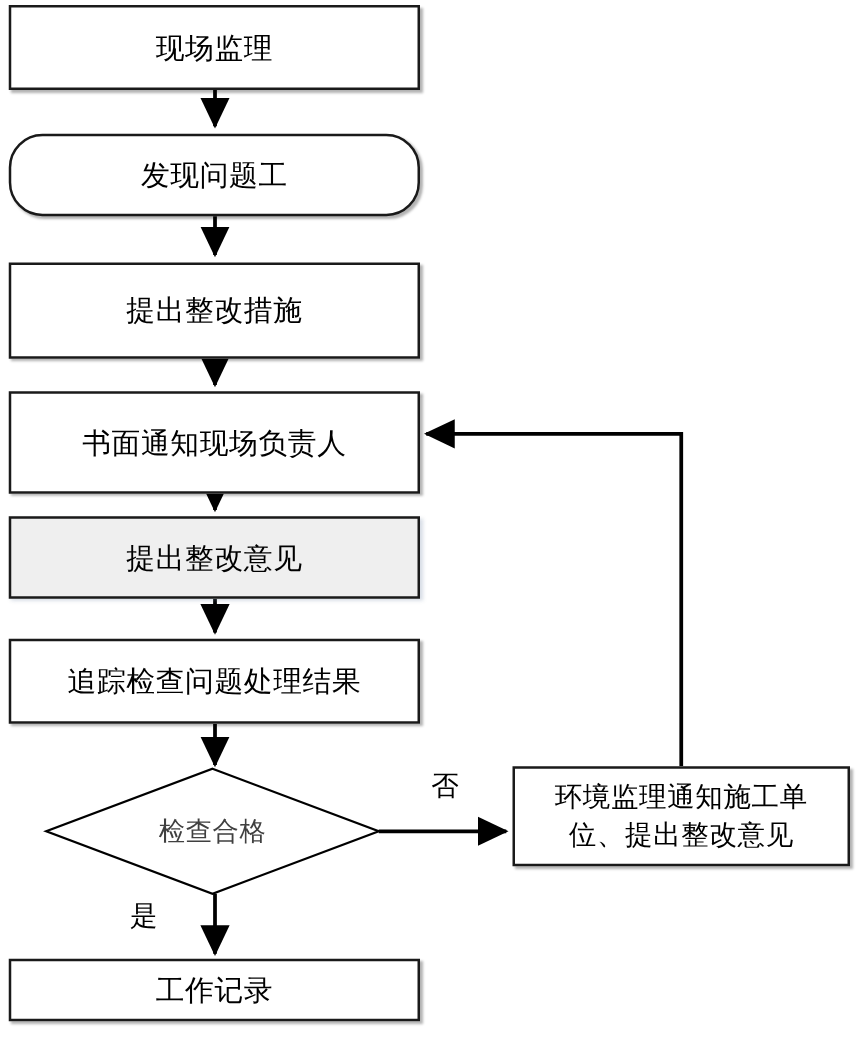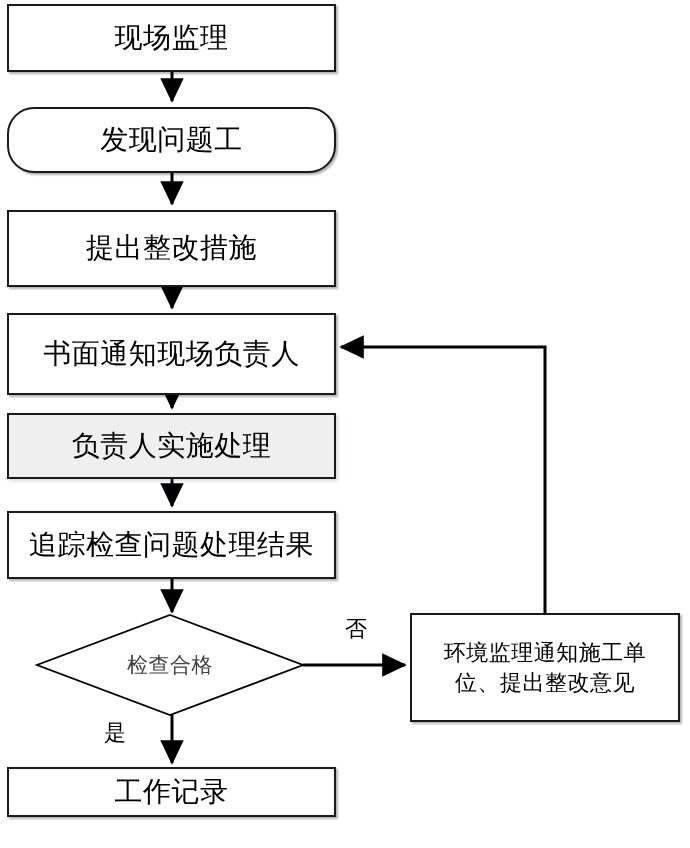--- a/index.html
+++ b/index.html
@@ -32,21 +32,21 @@
     align-items: center;
     justify-content: center;
     text-align: center;
     color: #000000;
     line-height: 1.22;
     letter-spacing: 0.5px;
   }
   .process {
     border: 2px solid #1a1a1a;
     background: #ffffff;
-    font-size: 28px;
+    font-size: 23px;
     box-shadow: 2px 2px 2px rgba(0,0,0,0.30);
   }
   .process.shaded {
     background: #efefef;
     box-shadow: 2px 2px 3px rgba(120,140,170,0.30);
   }
   .process.two-line {
     font-size: 22px;
     line-height: 1.35;
     padding: 0 6px;
@@ -116,36 +116,36 @@
 
   <div class="node process" style="left:7px; top:210px; width:329px; height:77px;">
     <span class="node-text">提出整改措施</span>
   </div>
 
   <div class="node process" style="left:7px; top:313px; width:329px; height:82px;">
     <span class="node-text">书面通知现场负责人</span>
   </div>
 
   <div class="node process shaded" style="left:7px; top:413px; width:329px; height:66px;">
-    <span class="node-text">负责人实施处理</span>
+    <span class="node-text">提出整改意见</span>
   </div>
 
   <div class="node process" style="left:7px; top:511px; width:329px; height:68px;">
     <span class="node-text">追踪检查问题处理结果</span>
   </div>
 
   <div class="decision-label" style="left:70px; top:645px; width:200px; height:40px;">
     <span class="node-text">检查合格</span>
   </div>
 
   <div class="node process" style="left:7px; top:767px; width:329px; height:50px;">
     <span class="node-text">工作记录</span>
   </div>
 
-  <div class="node process two-line" style="left:410px; top:613px; width:270px; height:109px;">
+  <div class="node process two-line" style="left:410px; top:613px; width:270px; height:80px;">
     <span class="node-text">环境监理通知施工单
 位、提出整改意见</span>
   </div>
 
   <div class="edge-label" style="left:345px; top:618px;">
     <span>否</span>
   </div>
 
   <div class="edge-label" style="left:104px; top:722px;">
     <span>是</span>

